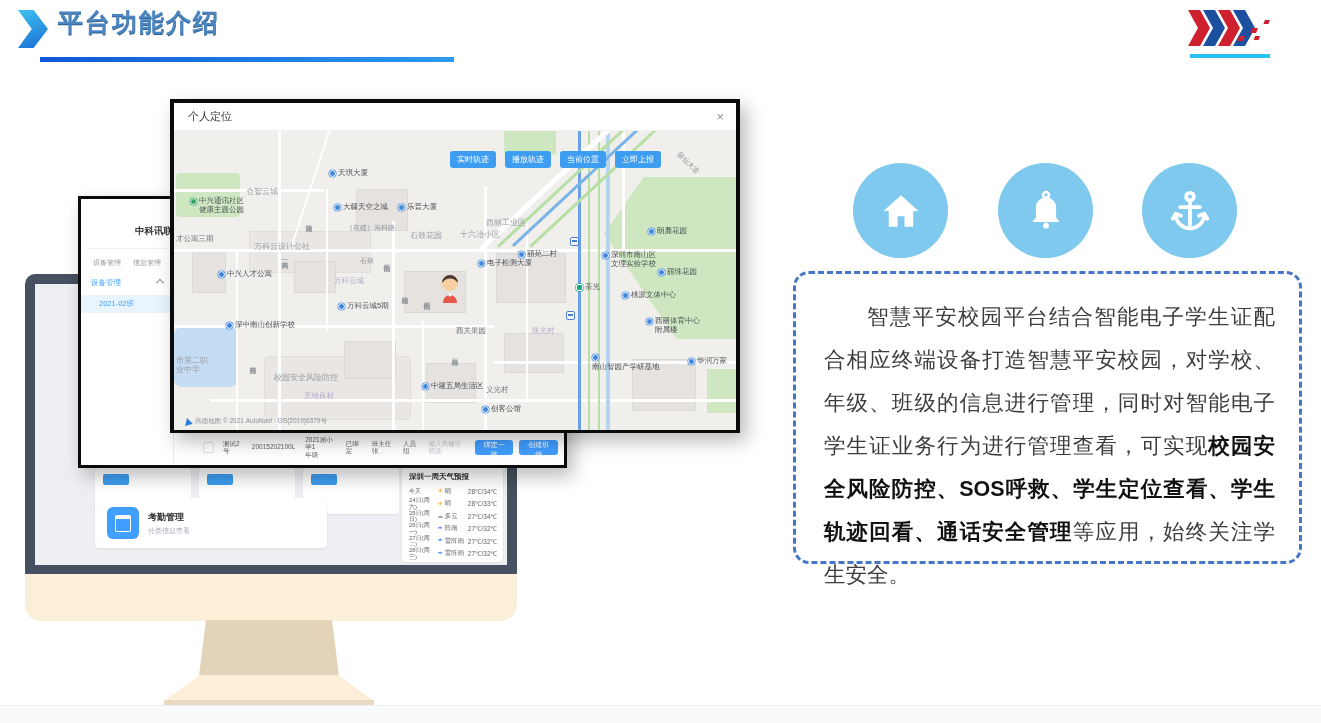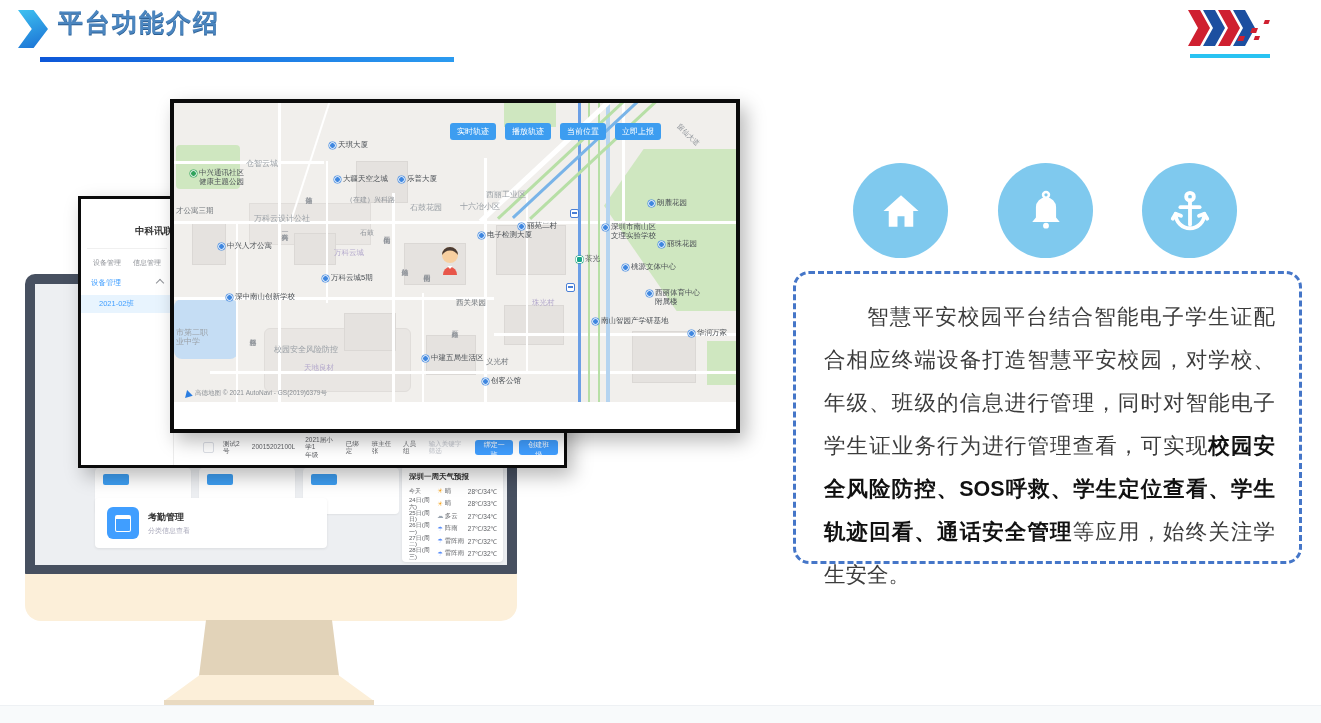--- a/index.html
+++ b/index.html
@@ -250,20 +250,24 @@
         </span>
       <span class="a-btns">
 
       <button class="a-btn">绑定一班</button>
           <button class="a-btn">创建班级</button>
         </span>
     </div>
   </div>
 
   <div class="win map-win">
+    <div class="map-header">
+      <span class="map-title">个人定位</span>
+      <span class="map-close">×</span>
+    </div>
     <div class="map-area">
 
       <div class="park" style="left:2px;top:42px;width:64px;height:44px;border-radius:4px;"></div>
       <div class="park" style="left:330px;top:0;width:52px;height:24px;"></div>
       <div class="park" style="left:430px;top:46px;width:132px;height:162px;clip-path:polygon(30% 0,100% 0,100% 100%,55% 100%,0 35%);"></div>
       <div class="park" style="left:533px;top:238px;width:29px;height:44px;"></div>
       <div class="pond" style="left:0;top:196px;width:64px;height:60px;"></div>
 
       <div class="blk lt" style="left:75px;top:100px;width:120px;height:40px;"></div>
       <div class="blk lt" style="left:90px;top:225px;width:145px;height:62px;border-radius:6px;"></div>
@@ -374,21 +378,21 @@
           <div class="mlabel roadlbl vert" style="left: 208px; top: 128px;">
             
             <span class="ltext">留仙三街</span>
           </div>
 
           <div class="mlabel lite" style="left: 160px; top: 146px;">
             
             <span class="ltext">万科云城</span>
           </div>
 
-          <div class="mlabel blue" style="left: 148px; top: 171px;">
+          <div class="mlabel blue" style="left: 164px; top: 171px;">
             <span class="dot"></span>
             <span class="ltext">万科云城5期</span>
           </div>
 
           <div class="mlabel roadlbl vert" style="left: 226px; top: 160px;">
             
             <span class="ltext">仙鼓路</span>
           </div>
 
           <div class="mlabel roadlbl vert" style="left: 248px; top: 166px;">
@@ -477,21 +481,21 @@
           <div class="mlabel dark" style="left: 282px; top: 196px;">
             
             <span class="ltext">西关果园</span>
           </div>
 
           <div class="mlabel lite" style="left: 358px; top: 196px;">
             
             <span class="ltext">珠光村</span>
           </div>
 
-          <div class="mlabel blue" style="left: 418px; top: 214px;">
+          <div class="mlabel blue" style="left: 418px; top: 222px; flex-direction: column;">
             <span class="dot"></span>
             <span class="ltext">南山智园产学研基地</span>
           </div>
 
           <div class="mlabel blue" style="left: 514px; top: 226px;">
             <span class="dot"></span>
             <span class="ltext">华润万家</span>
           </div>
 
           <div class="mlabel blue" style="left: 248px; top: 251px;">

